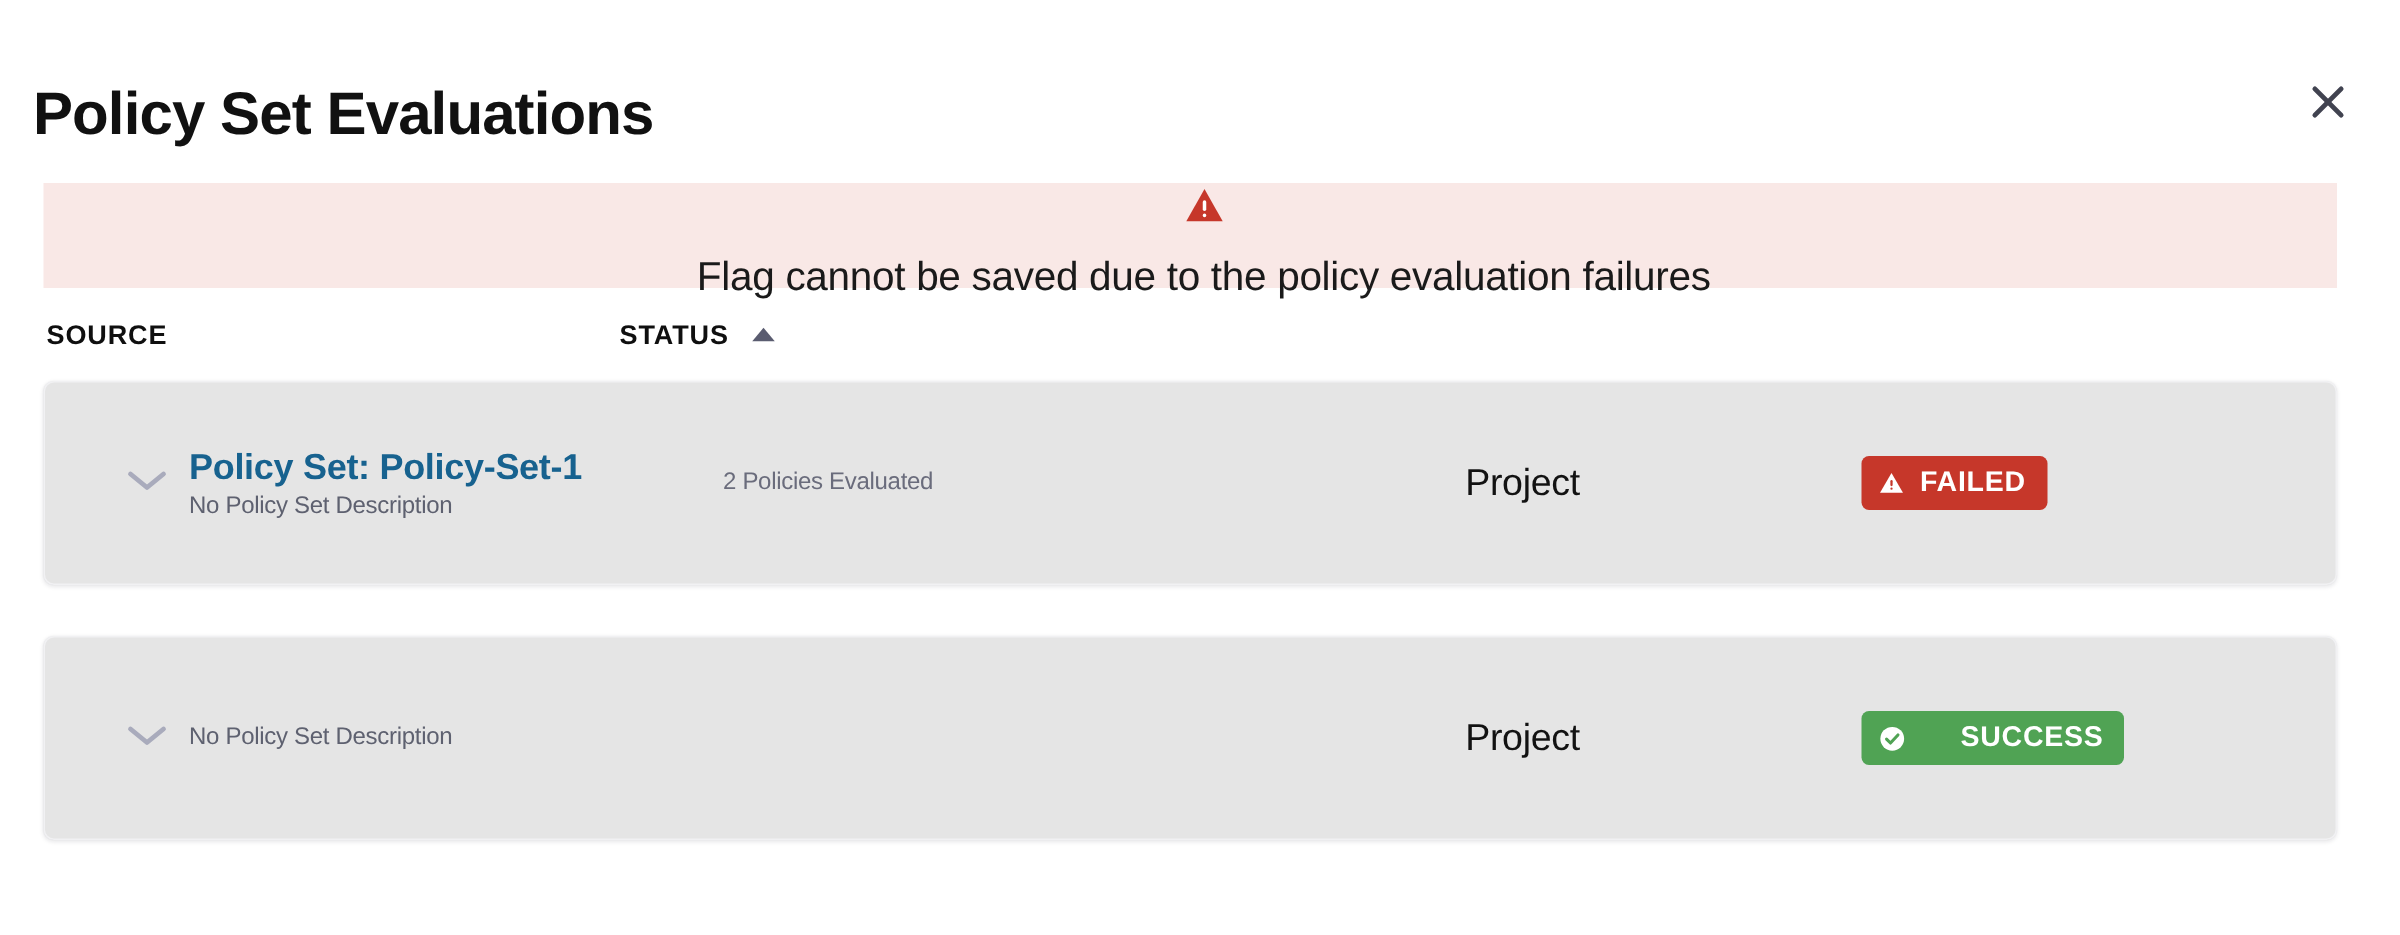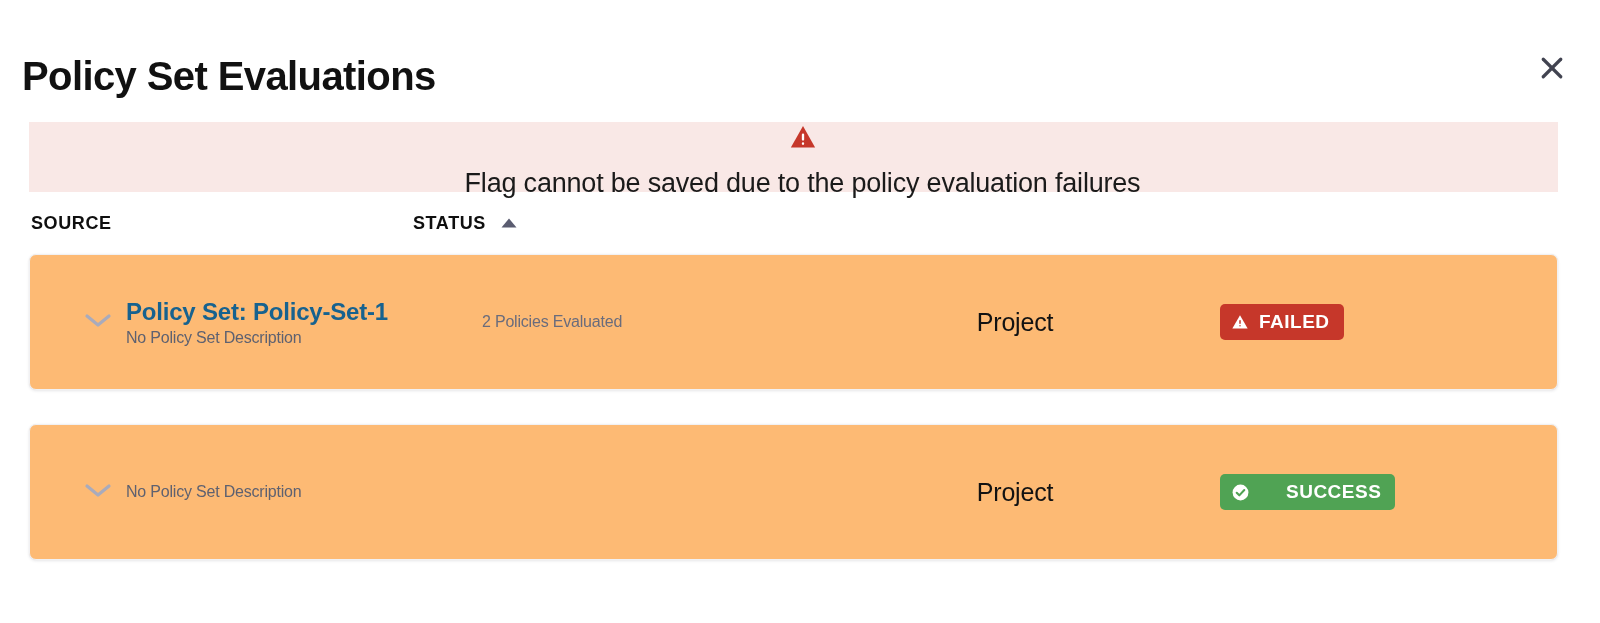--- a/index.html
+++ b/index.html
@@ -87,21 +87,21 @@
     letter-spacing: 0.6px;
     color: #0f0f0f;
     display: flex;
     align-items: center;
   }
   .th.center { justify-content: flex-start; }
   .th .sort-icon { margin-left: 14px; display: block; }
 
   
   .row-card {
-    background: #fdba74;
+    background: #e5e5e5;
     border: 1px solid #f1f1f3;
     border-radius: 7px;
     box-shadow: 0 1px 3px rgba(20,20,40,0.10), 0 0 1px rgba(20,20,40,0.06);
     height: 136px;
     display: flex;
     align-items: center;
     margin-bottom: 34px;
     padding-left: 52px;
   }
 
@@ -160,20 +160,21 @@
   .badge {
     display: inline-flex;
     align-items: center;
     gap: 10px;
     border-radius: 5px;
     padding: 7px 14px 7px 11px;
     color: #ffffff;
     font-size: 19px;
     font-weight: bold;
     letter-spacing: 0.5px;
+    margin-left: 21px;
   }
   .badge.failed  { background: #c6372a; }
   .badge.success { background: #50a354; gap: 36px; }
   .badge svg { display: block; }
 </style>
 </head>
 <body>
 
 <div class="modal-header">
   <h1 class="modal-title">Policy Set Evaluations</h1>

